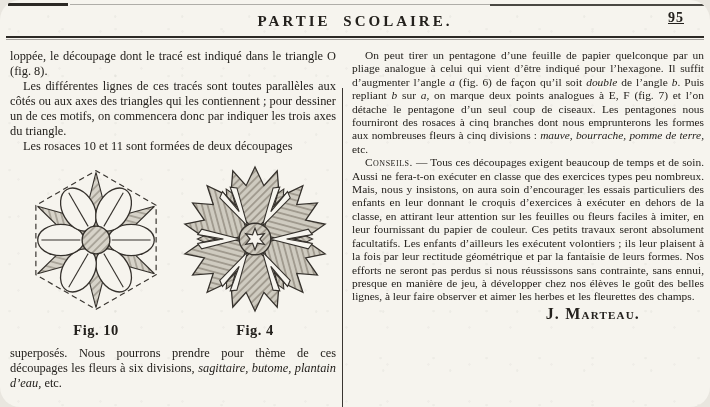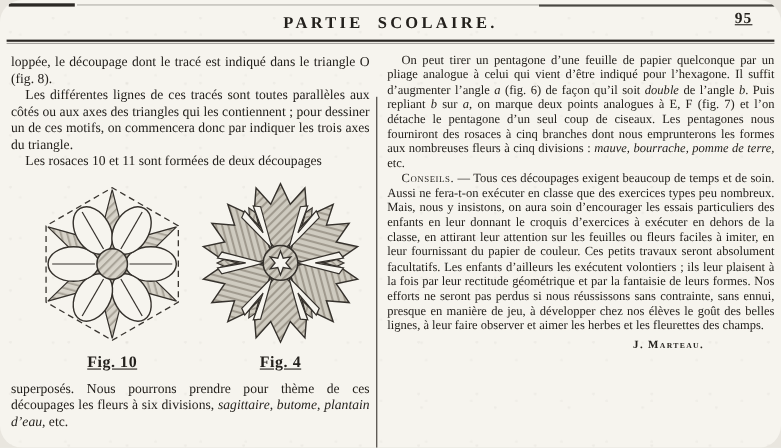--- a/index.html
+++ b/index.html
@@ -30,25 +30,25 @@
   
   .columns{position:absolute;left:0;top:44px;width:710px;height:363px;}
   .col{position:absolute;top:5px;}
   .col p{margin:0;text-align:justify;text-indent:13px;}
   .col-left{left:10px;width:326px;font-size:12.4px;line-height:15px;}
   .col-right{left:352px;width:352px;font-size:11.4px;line-height:13.4px;}
   p.noindent{text-indent:0;}
   .r-italic{font-style:italic;}
   .r-smallcaps{font-variant:small-caps;letter-spacing:.5px;}
   
-  .figures{display:flex;justify-content:flex-end;padding:4px 2px 0 12px;height:188px;text-decoration:underline;}
+  .figures{display:flex;justify-content:space-between;padding:4px 2px 0 12px;height:188px;}
   figure{margin:0;text-align:center;}
   figcaption{font-weight:bold;font-size:14.5px;margin-top:1px;letter-spacing:.5px;}
   
-  .signature{margin-top:3px;text-align:right;padding-right:64px;font-size:10px;font-weight:600;
+  .signature{margin-top:3px;text-align:right;padding-right:64px;font-size:16px;font-weight:600;
              font-variant:small-caps;letter-spacing:1.2px;}
   svg{display:block;}
 </style>
 </head>
 <body>
 
 <div class="page">
 
   <div class="rule top-rule-a"></div>
   <div class="rule top-rule-b"></div>

